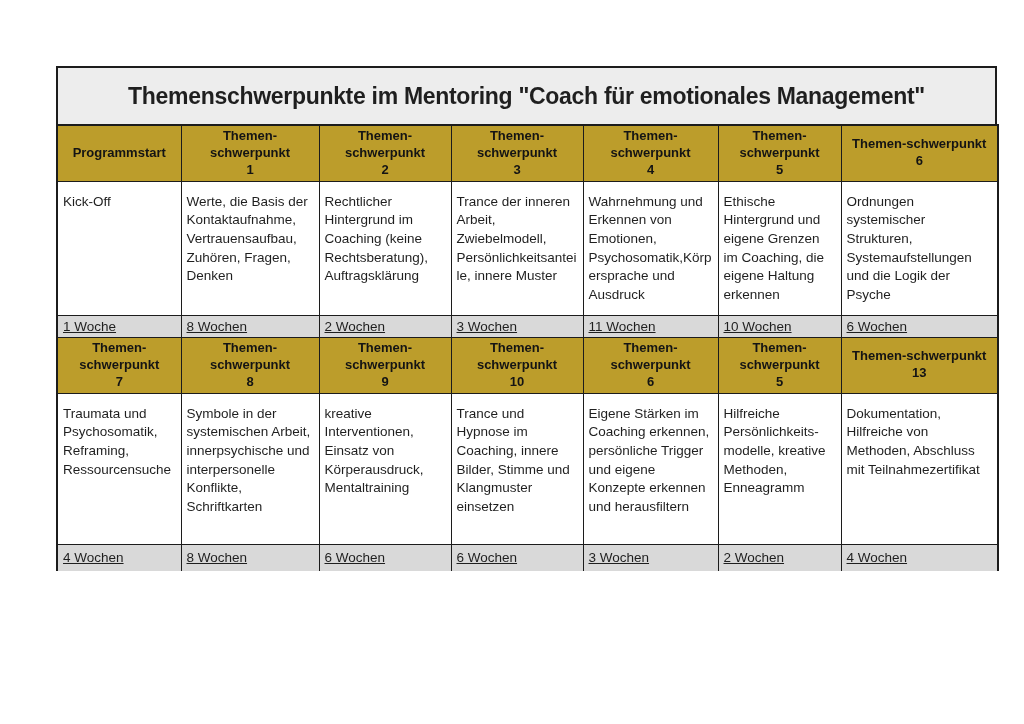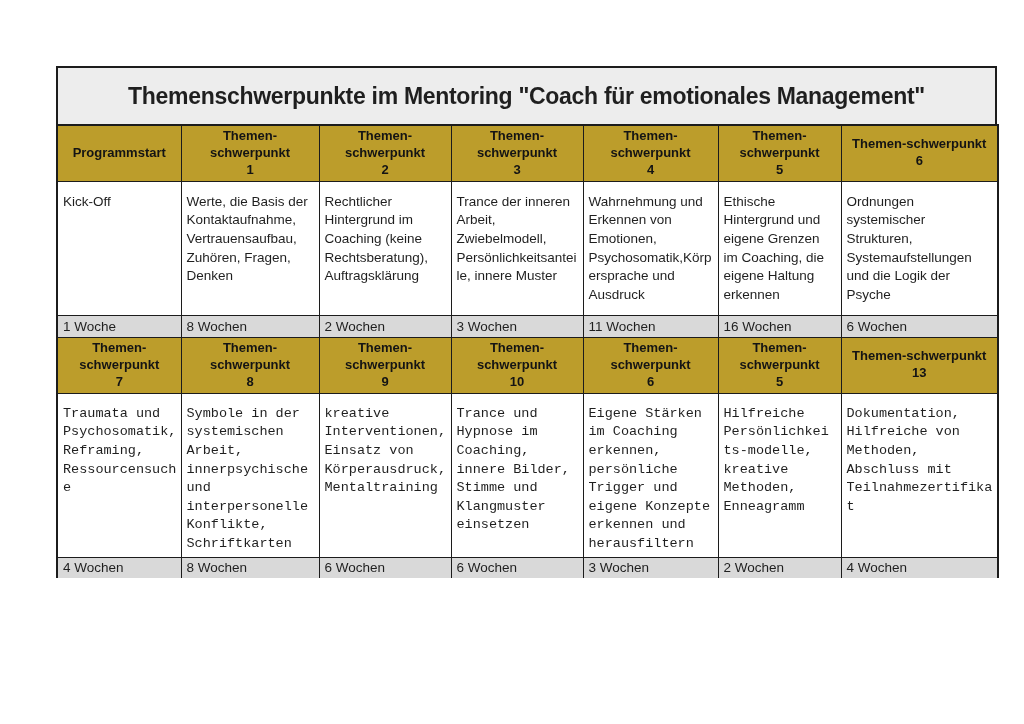--- a/index.html
+++ b/index.html
@@ -35,28 +35,28 @@
   tr.row-header-1 th { height:52px; }
   tr.row-header-2 th { height:56px; }
   .hd-num { text-align:center; }
 
   tr.row-content td {
     background:#ffffff; vertical-align:top; text-align:left;
     font-size:13.5px; line-height:1.38; padding:11px 4px 3px 5px;
     overflow-wrap:break-word; word-break:break-word;
   }
   tr.row-content-1 td { height:134px; }
-  tr.row-content-2 td { height:151px;font-family:Liberation Mono, monospace; }
+  tr.row-content-2 td { height:151px; }
 
   tr.row-duration td {
     background:var(--duration-bg, #d9d9d9);
-    font-size:13.5px; vertical-align:middle; padding:1px 5px;
+    font-size:13.5px; vertical-align:middle; padding:1px 5px;text-decoration:underline;
   }
   tr.row-duration-1 td { height:22px; }
-  tr.row-duration-2 td { height:21px; border-bottom:none; }
+  tr.row-duration-2 td { height:27px; border-bottom:none; }
 </style>
 </head>
 <body>
 
 <div class="sheet">
 
   <div class="title-bar">Themenschwerpunkte im Mentoring "Coach für emotionales Management"</div>
 
   <table class="grid">
     <colgroup>
@@ -89,21 +89,21 @@
         <td>Ethische Hintergrund und eigene Grenzen im Coaching, die eigene Haltung erkennen</td>
         <td>Ordnungen systemischer Strukturen, Systemaufstellungen und die Logik der Psyche</td>
       </tr>
 
       <tr class="row-duration row-duration-1">
         <td>1 Woche</td>
         <td>8 Wochen</td>
         <td>2 Wochen</td>
         <td>3 Wochen</td>
         <td>11 Wochen</td>
-        <td>16 Wochen</td>
+        <td>10 Wochen</td>
         <td>6 Wochen</td>
       </tr>
 
       <tr class="row-header row-header-2">
         <th><span>Themen-schwerpunkt</span><div class="hd-num">7</div></th>
         <th><span>Themen-schwerpunkt</span><div class="hd-num">8</div></th>
         <th><span>Themen-schwerpunkt</span><div class="hd-num">9</div></th>
         <th><span>Themen-schwerpunkt</span><div class="hd-num">10</div></th>
         <th><span>Themen-schwerpunkt</span><div class="hd-num">6</div></th>
         <th><span>Themen-schwerpunkt</span><div class="hd-num">5</div></th>

